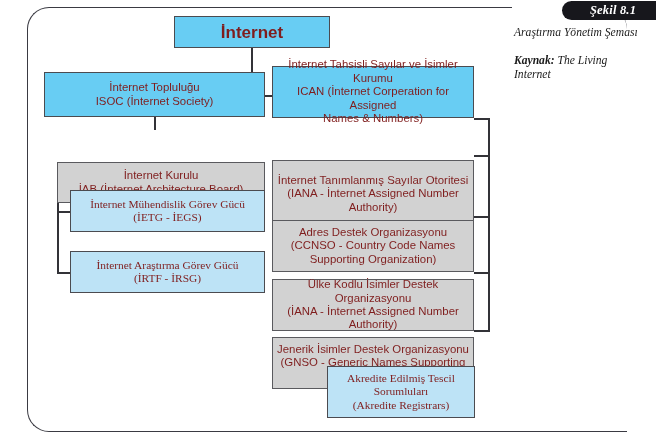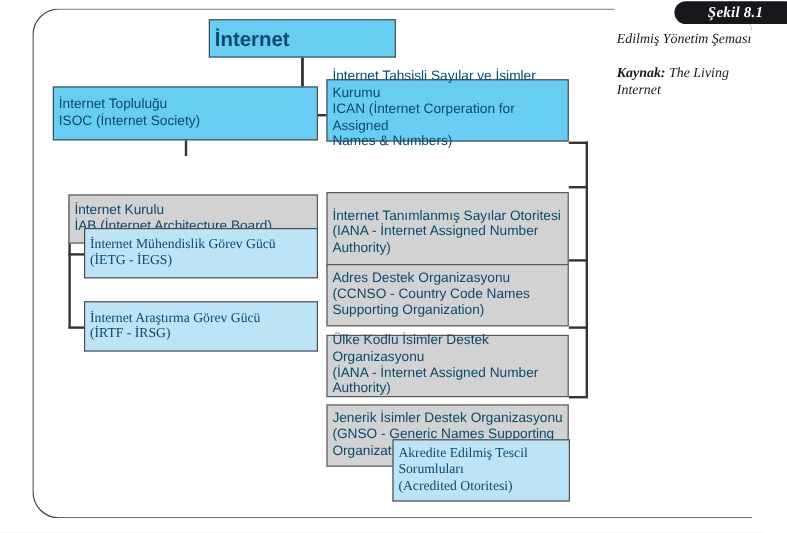--- a/index.html
+++ b/index.html
@@ -44,24 +44,24 @@
     font-size:11.6px;line-height:14.5px;color:#1a1a1a;
   }
   .cap-title{font-style:italic;}
   .cap-src{margin-top:13px;font-style:italic;}
   .cap-src b{font-style:italic;font-weight:bold;}
 
   
   .box{
     position:absolute;box-sizing:border-box;
     display:flex;align-items:center;justify-content:center;
-    text-align:left;
+    text-align:center;
     font-size:11.4px;line-height:13.4px;
     padding:2px 4px;
-    color:#0c4a6e;
+    color:#7f1d1d;
   }
   .box .t{width:100%;white-space:pre-line;}
   .blue{background:#68cdf3;border:1.4px solid #4b4b50;}
   .lblue{background:#bde3f6;border:1.4px solid #4b4b50;font-family:Liberation Serif, serif;}
   .gray{background:#d2d2d2;border:1.4px solid #5a5a5e;margin-top:32px;}
   .title-box{
     font-size:17px;font-weight:bold;line-height:19px;
   }
 
   
@@ -75,21 +75,21 @@
 <div id="stage">
 
   <div class="frame"></div>
   <div class="frame-mask"></div>
 
   <div class="badge">
     <span>Şekil 8.1</span>
   </div>
 
   <div class="caption">
-    <div class="cap-title">Edilmiş Yönetim
+    <div class="cap-title">Araştırma Yönetim
 Şeması</div>
     <div class="cap-src"><b>Kaynak:</b><span> The Living Internet</span></div>
   </div>
 
   <div class="ln lnv" style="left:251px;top:47px;height:27px;"></div>
 
   <div class="ln lnh" style="left:233px;top:95px;width:50px;"></div>
   <div class="ln lnv" style="left:251px;top:47px;height:49px;"></div>
 
   <div class="ln lnv" style="left:154px;top:116px;height:14px;"></div>
@@ -157,16 +157,16 @@
   <div class="box gray" style="left:272px;top:305px;width:202px;height:52px;">
     <span class="t">Jenerik İsimler Destek Organizasyonu
 (GNSO - Generic Names Supporting
 Organization)</span>
   </div>
 
 
   <div class="box lblue" style="left:327px;top:366px;width:148px;height:52px;">
     <span class="t">Akredite Edilmiş Tescil
 Sorumluları
-(Acredited Otoritesi)</span>
+(Akredite Registrars)</span>
   </div>
 
 </div>
 
 </body></html>

